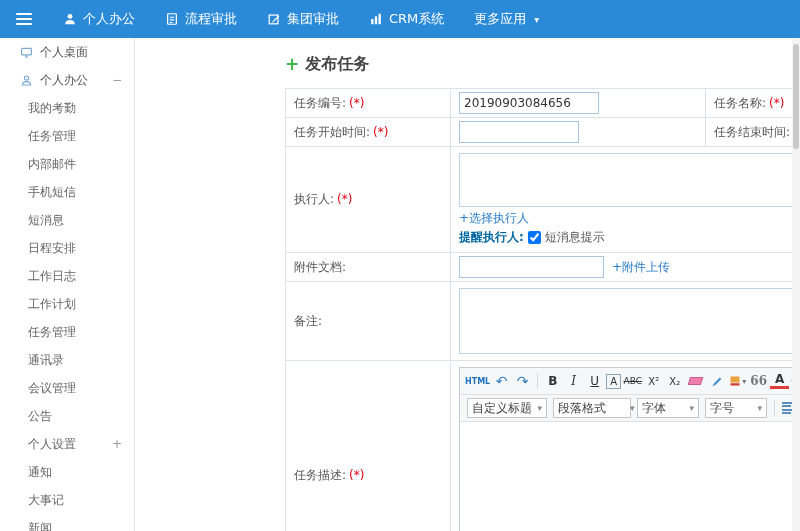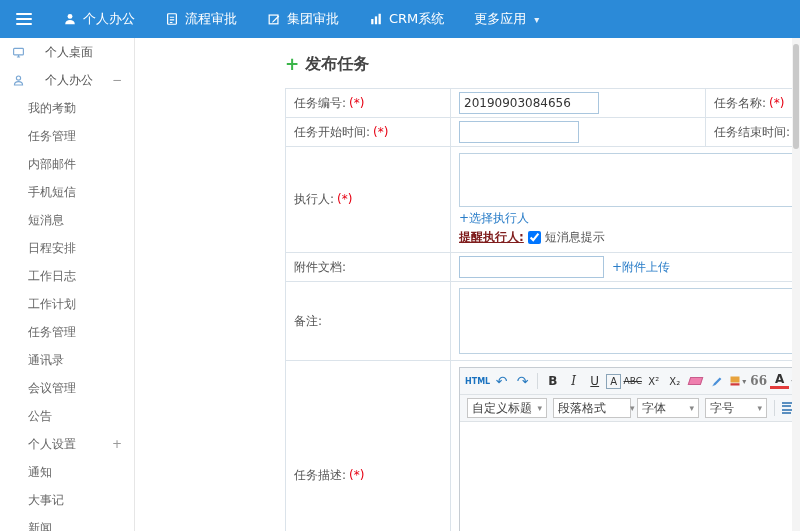--- a/index.html
+++ b/index.html
@@ -15,21 +15,21 @@
   .hamburger { width:48px; display:flex; flex-direction:column; justify-content:center; align-items:center; gap:3px; cursor:pointer; }
   .hamburger span { width:16px; height:2px; background:#fff; border-radius:1px; }
   .nav { display:flex; align-items:stretch; }
   .nav-item { display:flex; align-items:center; gap:6px; padding:0 15px; color:#fff; font-size:13px; cursor:pointer; white-space:nowrap; }
   .nav-item svg { width:14px; height:14px; display:block; }
   .nav-caret { font-size:10px; margin-left:2px; color:#e8f2fb; }
 
   
   .sidebar { position:absolute; top:38px; left:0; width:135px; bottom:0; background:#fff; border-right:1px solid #e6e6e6; overflow:hidden; z-index:10; }
   .side-item { height:28px; line-height:28px; padding-left:28px; font-size:12px; color:#666; cursor:pointer; position:relative; white-space:nowrap; }
-  .side-item.lv1 { padding-left:12px; display:flex; align-items:center; gap:20px; color:#555; }
+  .side-item.lv1 { padding-left:20px; display:flex; align-items:center; gap:7px; color:#555; }
   .side-item .toggle { position:absolute; right:12px; top:0; color:#999; font-size:12px; }
   .side-item svg { width:13px; height:13px; flex:0 0 auto; }
 
   
   .main { position:absolute; top:38px; left:135px; right:0; bottom:0; background:#fff; padding:16px 0 0 150px; overflow:hidden; }
   .page-title { display:flex; align-items:center; gap:6px; margin-bottom:13px; }
   .add-glyph { color:#3bb54a; font-weight:bold; font-size:17px; line-height:1; }
   .page-title h2 { font-size:16px; color:#444; font-weight:bold; }
 
   
@@ -38,21 +38,21 @@
   td.lbl { white-space:nowrap; overflow:visible; }
   .req { color:#e60012; font-style:normal; margin-left:3px; }
   .txt { height:22px; border:1px solid #a9c6de; padding:0 4px; font-size:12px; color:#333; font-family:inherit; background:#fff; }
   .w140 { width:140px; } .w120 { width:120px; } .w145 { width:145px; }
   .ta { border:1px solid #bdd2e2; width:338px; font-family:inherit; resize:none; font-size:12px; color:#333; display:block; }
   .ta.exec { height:54px; }
   .ta.remark { height:66px; }
   a.link { color:#2a7dc8; text-decoration:none; font-size:12px; cursor:pointer; display:inline-block; }
   .exec-link-row { margin-top:3px; }
   .remind-row { margin-top:2px; display:flex; align-items:center; gap:4px; }
-  .remind-row b { color:#7f1d1d; font-weight:bold;text-decoration:underline; }
+  .remind-row b { color:#0369a1; font-weight:bold; }
   .remind-row input { width:13px; height:13px; }
   .attach-row { display:flex; align-items:center; gap:8px; }
 
   
   .editor { width:558px; border:1px solid #c6ccd2; background:#fff; }
   .tb { display:flex; align-items:center; background:#f5f7f9; border-bottom:1px solid #dde2e6; padding:2px 4px; height:27px; overflow:hidden; white-space:nowrap; }
   .tbtn { display:inline-flex; align-items:center; justify-content:center; min-width:19px; height:20px; font-size:12px; color:#333; margin:0 1px; cursor:pointer; }
   .t-html { font-size:8px; font-weight:bold; color:#1a72c0; }
   .t-undo,.t-redo { color:#2d7dc1; font-size:14px; }
   .t-b { font-weight:bold; }

